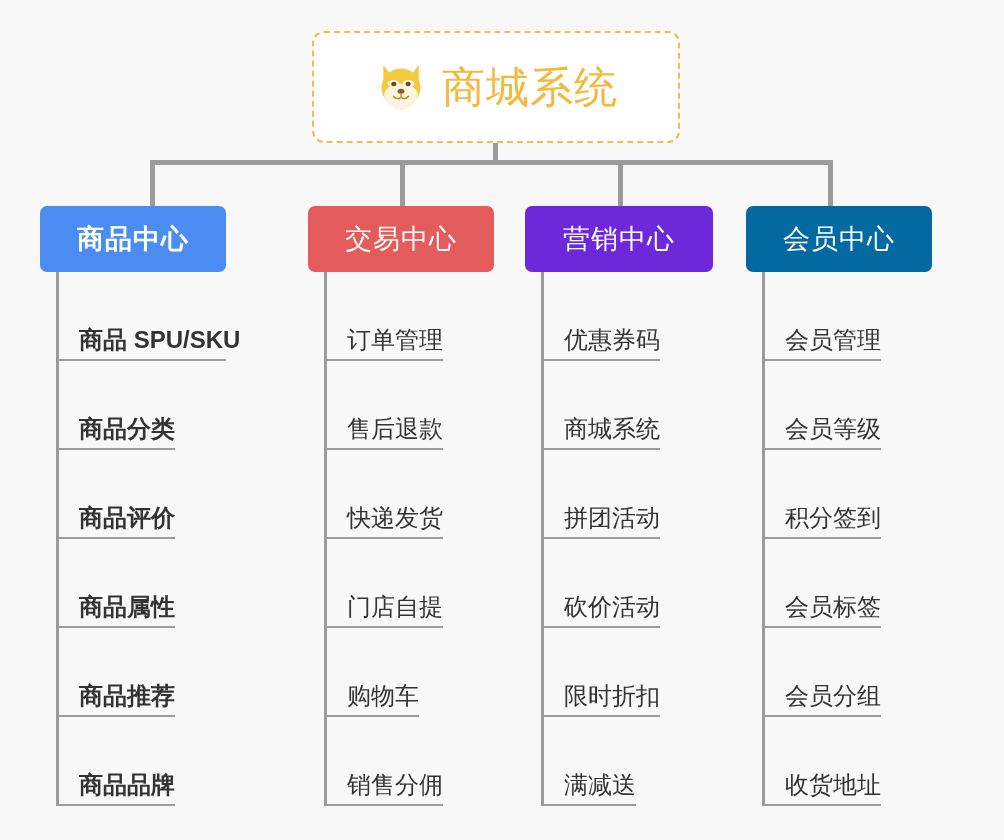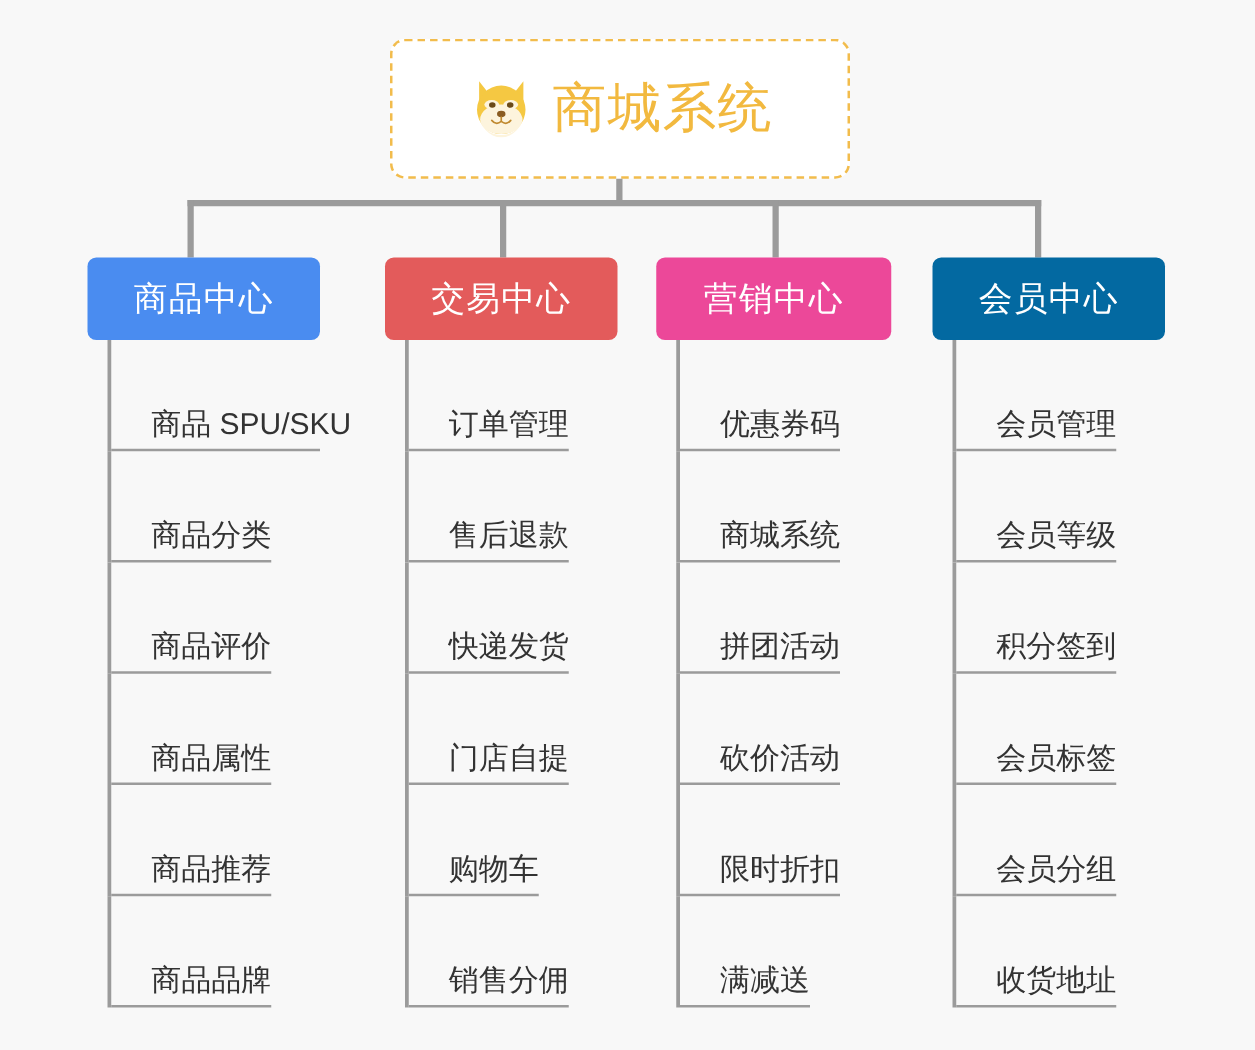--- a/index.html
+++ b/index.html
@@ -77,39 +77,39 @@
   .drop-1 { left: 150px; }
   .drop-2 { left: 400px; }
   .drop-3 { left: 618px; }
   .drop-4 { left: 828px; }
 
   
   .column {
     position: absolute;
     top: 206px;
   }
-  .col-1 { left: 70px;  width: 186px; }
+  .col-1 { left: 40px;  width: 186px; font-weight: bold; }
   .col-2 { left: 308px; width: 186px; }
   .col-3 { left: 525px; width: 188px; }
   .col-4 { left: 746px; width: 186px; }
 
   .cat-header {
     height: 66px;
     border-radius: 7px;
     display: flex;
     align-items: center;
     justify-content: center;
     color: #ffffff;
     font-size: 27px;
     letter-spacing: 1px;
     box-sizing: border-box;
   }
   .cat-products  { background: #4a8cf0; }
   .cat-trade     { background: #e35b5b; text-align: center; }
-  .cat-marketing { background: #ec4899; }
+  .cat-marketing { background: #6d28d9; }
   .cat-member    { background: #0369a1; }
 
   
   .leaf-list {
     margin-left: 16px;
     padding-left: 0;
     position: relative;
   }
   .leaf-item {
     position: relative;
@@ -124,21 +124,21 @@
     font-size: 24px;
     color: #333333;
     line-height: 1.1;
     padding-bottom: 6px;
     border-bottom: 2px solid #9b9b9b;
     white-space: nowrap;
     min-width: 86px;
     text-align: left;
     box-sizing: border-box;
     margin-left: -20px;
-    padding-left: 32px;
+    padding-left: 20px;
   }
 </style>
 </head>
 <body>
 
 <div id="mindmap">
 
   <div class="root-node">
     <svg class="root-emoji" viewBox="0 0 64 64">
       <path d="M11 6 L11 26 L22 20 Z" fill="#f5c842"></path>

